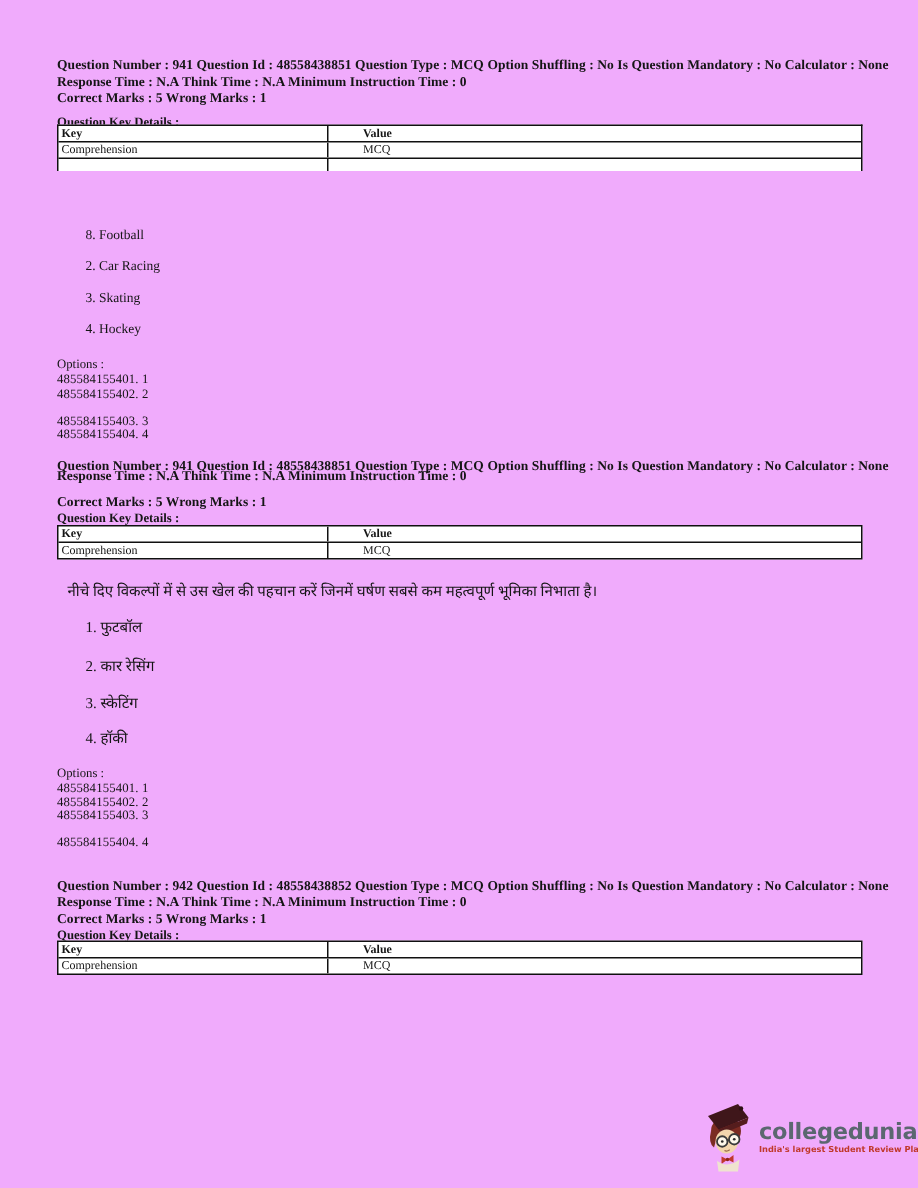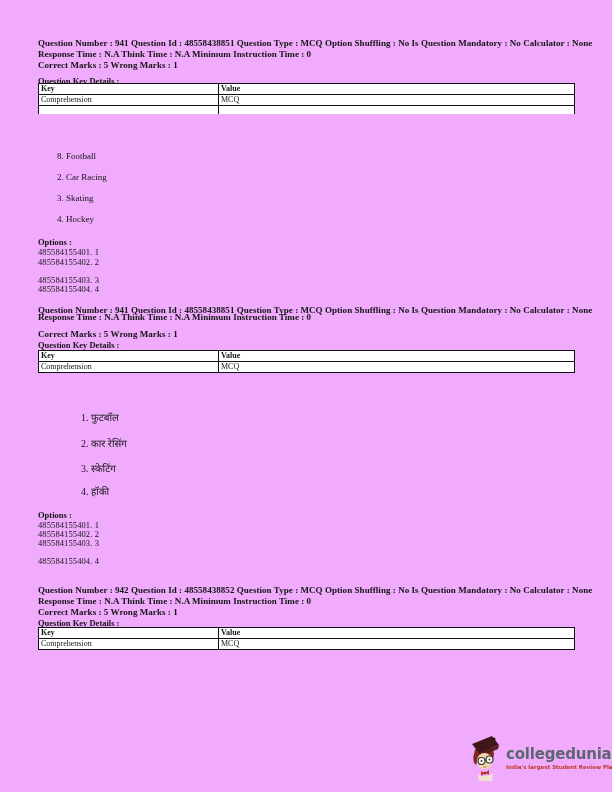--- a/index.html
+++ b/index.html
@@ -10,26 +10,26 @@
   .abs{position:absolute;left:38px;}
   .hline{font-weight:bold;font-size:9px;line-height:10px;white-space:nowrap;letter-spacing:.05px;}
   .qkd{font-weight:bold;font-size:8.5px;white-space:nowrap;}
   .kv-table{position:absolute;left:38px;width:537px;border:1px solid #101010;font-size:8px;box-sizing:border-box;background:#fff;}
   .kv-table.no-bottom{border-bottom:none;}
   .kv-row{display:flex;height:10px;border-top:1px solid #101010;overflow:hidden;}
   .kv-row:first-child{border-top:none;}
   .kv-row.head{font-weight:bold;}
   .kv-row.stub{height:8px;}
   .kv-c1{width:180px;border-right:1px solid #101010;box-sizing:border-box;padding:0 0 0 2px;line-height:10px;}
-  .kv-c2{flex:1;padding-left:2px;line-height:10px;}
+  .kv-c2{flex:1;padding-left:2px;line-height:10px;margin-left:21px;}
   .qtext{font-size:9px;white-space:nowrap;}
   .qtext.hi{font-size:10px;}
   .choice{font-size:9px;white-space:nowrap;}
-  .choice.hi{font-size:10px;margin-left:24px;}
-  .opts-label{font-weight:bold;font-size:8.5px;}
+  .choice.hi{font-size:10px;}
+  .opts-label{font-weight:normal;font-size:8.5px;}
   .opt-id{font-size:8.5px;letter-spacing:.1px;white-space:nowrap;}
   .logo{position:absolute;left:469px;top:733px;display:flex;align-items:flex-start;
         font-family:"DejaVu Sans","Liberation Sans",sans-serif;}
   .logo-text{margin-left:5px;padding-top:13px;}
   .brand{font-size:15px;font-weight:bold;color:#5b6770;letter-spacing:-.2px;line-height:16px;white-space:nowrap;}
   .tagline{font-size:5.5px;color:#c0392b;margin-top:2px;white-space:nowrap;font-weight:bold;}
 </style>
 </head>
 <body>
 
@@ -75,20 +75,21 @@
     <div class="kv-row head">
       <div class="kv-c1">Key</div>
       <div class="kv-c2">Value</div>
     </div>
     <div class="kv-row">
       <div class="kv-c1">Comprehension</div>
       <div class="kv-c2">MCQ</div>
     </div>
   </div>
 
+  <div class="abs qtext hi" style="top:386px;left:45px">नीचे दिए विकल्पों में से उस खेल की पहचान करें जिनमें घर्षण सबसे कम महत्वपूर्ण भूमिका निभाता है।</div>
   <div class="abs choice hi" style="top:410px;left:57px">1. फुटबॉल</div>
   <div class="abs choice hi" style="top:436px;left:57px">2. कार रेसिंग</div>
   <div class="abs choice hi" style="top:461px;left:57px">3. स्केटिंग</div>
   <div class="abs choice hi" style="top:484px;left:57px">4. हॉकी</div>
 
   <div class="abs opts-label" style="top:510px">Options :</div>
   <div class="abs opt-id" style="top:520px">485584155401. 1</div>
   <div class="abs opt-id" style="top:529px">485584155402. 2</div>
   <div class="abs opt-id" style="top:538px">485584155403. 3</div>
   <div class="abs opt-id" style="top:556px">485584155404. 4</div>

